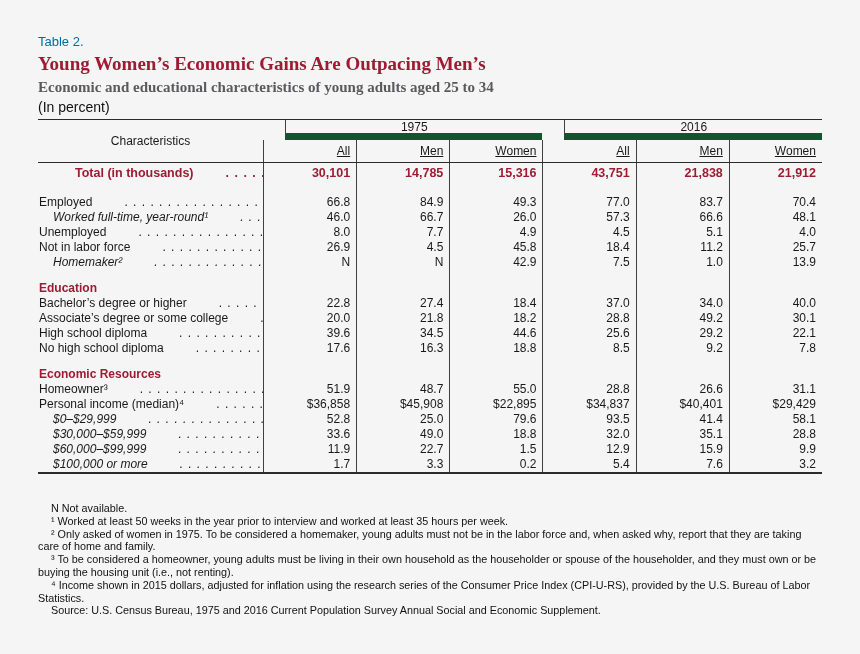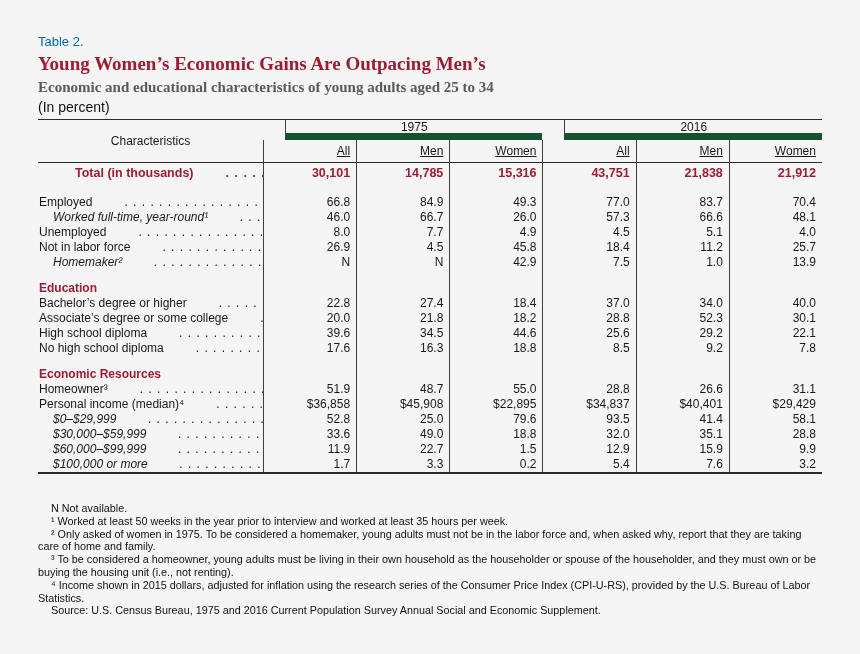--- a/index.html
+++ b/index.html
@@ -224,21 +224,21 @@
         </div>
         <div class="trow data">
           <div class="lcell">
             <span class="ltext">Associate’s degree or some college</span>
             <span class="leader"> . . . . . . . . . . . . . . . . . . . . . . . . . . . . . . . . . . . . . . . . . . . . . . . . . . . . . . . . . . . . . . . . . . . . . . . . . . . . . . . . . . . . . . . . . .</span>
           </div>
           <div class="vcell">20.0</div>
           <div class="vcell">21.8</div>
           <div class="vcell">18.2</div>
           <div class="vcell">28.8</div>
-          <div class="vcell">52.3</div>
+          <div class="vcell">49.2</div>
           <div class="vcell">30.1</div>
         </div>
         <div class="trow data">
           <div class="lcell">
             <span class="ltext">High school diploma</span>
             <span class="leader"> . . . . . . . . . . . . . . . . . . . . . . . . . . . . . . . . . . . . . . . . . . . . . . . . . . . . . . . . . . . . . . . . . . . . . . . . . . . . . . . . . . . . . . . . . .</span>
           </div>
           <div class="vcell">39.6</div>
           <div class="vcell">34.5</div>
           <div class="vcell">44.6</div>

